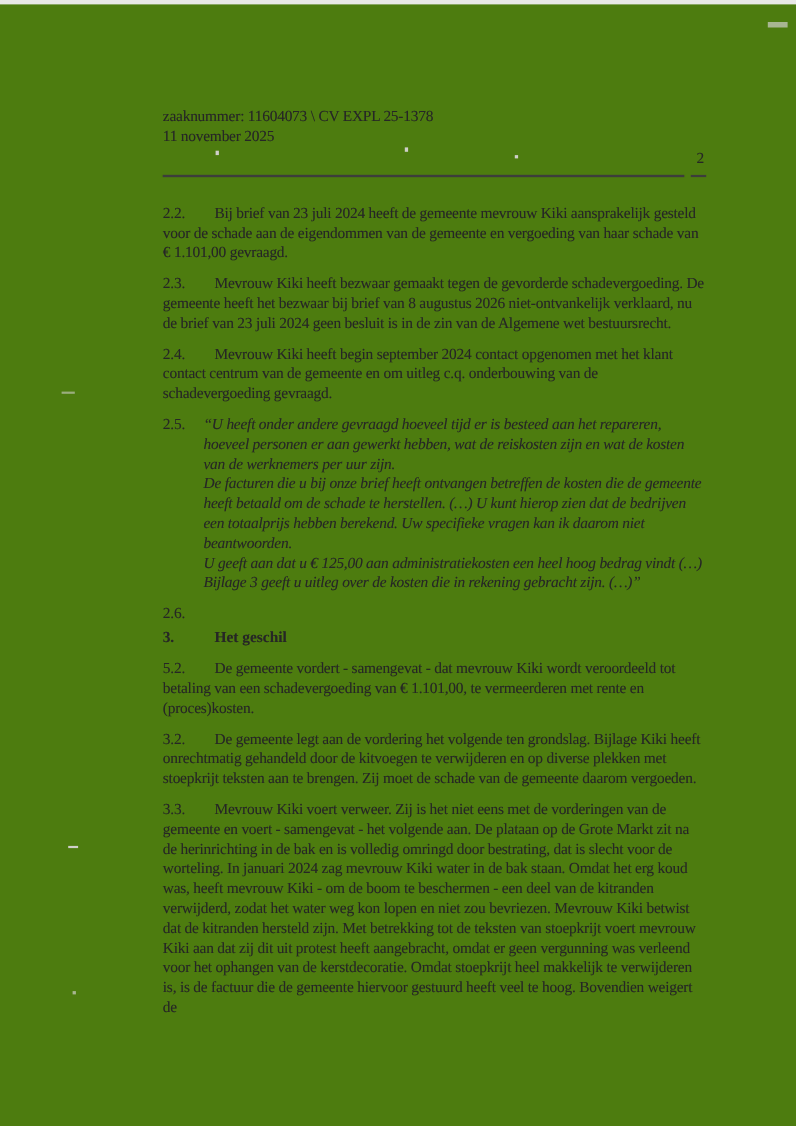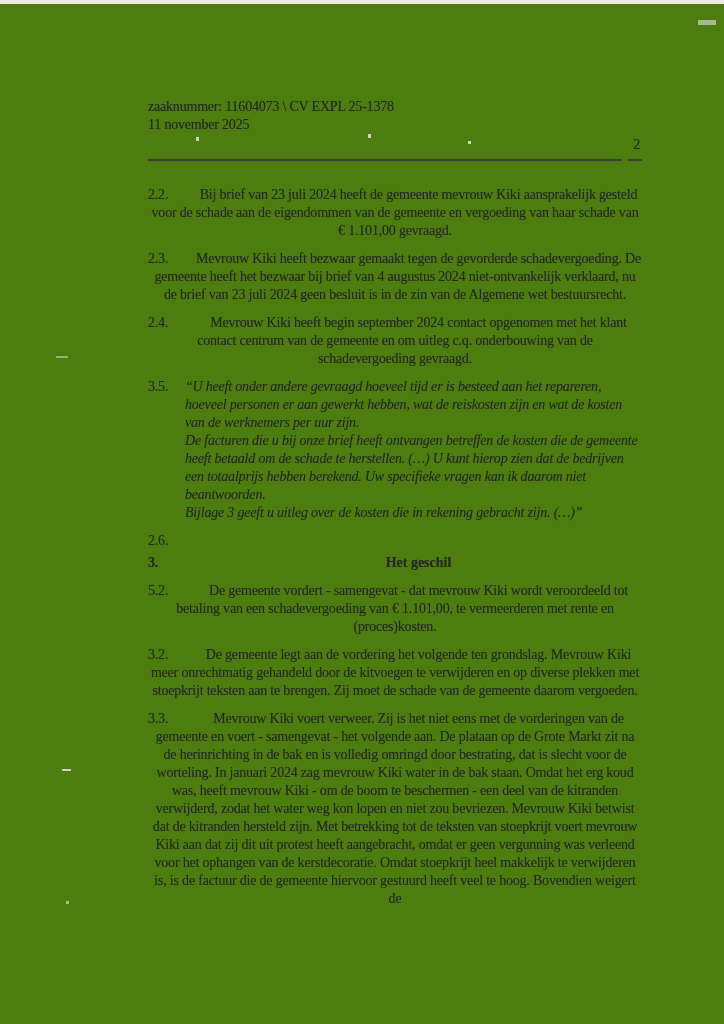--- a/index.html
+++ b/index.html
@@ -50,21 +50,20 @@
   .rule-dash {
     position: absolute;
     right: 0; top: 0;
     width: 14px; height: 2px;
     background: #3d3d3b;
   }
   .para {
     position: relative;
     margin: 10px 0 0 0;
     text-indent: 47px;
-    text-align: center;
   }
   .para.first { margin-top: 24px; }
   .pnum {
     position: absolute;
     left: 0; top: 0;
     text-indent: 0;
   }
   .heading { margin-top: 32px; }
   .heading .ptext { font-weight: bold; letter-spacing: 0; }
   .quote {
@@ -112,55 +111,56 @@
       <div class="rule-dash"></div>
     </div>
 
     <div class="para first">
       <span class="pnum">2.2.</span>
       <span class="ptext">Bij brief van 23 juli 2024 heeft de gemeente mevrouw Kiki aansprakelijk gesteld voor de schade aan de eigendommen van de gemeente en vergoeding van haar schade van € 1.101,00 gevraagd.</span>
     </div>
 
     <div class="para">
       <span class="pnum">2.3.</span>
-      <span class="ptext">Mevrouw Kiki heeft bezwaar gemaakt tegen de gevorderde schadevergoeding. De gemeente heeft het bezwaar bij brief van 4 augustus 2024 niet-ontvankelijk verklaard, nu de brief van 23 juli 2024 geen besluit is in de zin van de Algemene wet bestuursrecht.</span>
+      <span class="ptext">Mevrouw Kiki heeft bezwaar gemaakt tegen de gevorderde schadevergoeding. De gemeente heeft het bezwaar bij brief van 8 augustus 2026 niet-ontvankelijk verklaard, nu de brief van 23 juli 2024 geen besluit is in de zin van de Algemene wet bestuursrecht.</span>
     </div>
 
     <div class="para">
       <span class="pnum">2.4.</span>
       <span class="ptext">Mevrouw Kiki heeft begin september 2024 contact opgenomen met het klant contact centrum van de gemeente en om uitleg c.q. onderbouwing van de schadevergoeding gevraagd.</span>
     </div>
 
     <div class="para">
-      <span class="pnum">3.5.</span>
+      <span class="pnum">2.5.</span>
     </div>
 
     <div class="quote">
       <p>“U heeft onder andere gevraagd hoeveel tijd er is besteed aan het repareren, hoeveel personen er aan gewerkt hebben, wat de reiskosten zijn en wat de kosten van de werknemers per uur zijn.</p>
       <p>De facturen die u bij onze brief heeft ontvangen betreffen de kosten die de gemeente heeft betaald om de schade te herstellen. (…) U kunt hierop zien dat de bedrijven een totaalprijs hebben berekend. Uw specifieke vragen kan ik daarom niet beantwoorden.</p>
+      <p>U geeft aan dat u € 125,00 aan administratiekosten een heel hoog bedrag vindt (…)</p>
       <p>Bijlage 3 geeft u uitleg over de kosten die in rekening gebracht zijn. (…)”</p>
     </div>
 
     <div class="para">
       <span class="pnum">2.6.</span>
     </div>
 
     <div class="para heading">
       <span class="pnum" style="font-weight:bold;">3.</span>
       <span class="ptext">Het geschil</span>
     </div>
 
     <div class="para">
       <span class="pnum">5.2.</span>
       <span class="ptext">De gemeente vordert - samengevat - dat mevrouw Kiki wordt veroordeeld tot betaling van een schadevergoeding van € 1.101,00, te vermeerderen met rente en (proces)kosten.</span>
     </div>
 
     <div class="para">
       <span class="pnum">3.2.</span>
-      <span class="ptext">De gemeente legt aan de vordering het volgende ten grondslag. Mevrouw Kiki meer onrechtmatig gehandeld door de kitvoegen te verwijderen en op diverse plekken met stoepkrijt teksten aan te brengen. Zij moet de schade van de gemeente daarom vergoeden.</span>
+      <span class="ptext">De gemeente legt aan de vordering het volgende ten grondslag. Bijlage Kiki heeft onrechtmatig gehandeld door de kitvoegen te verwijderen en op diverse plekken met stoepkrijt teksten aan te brengen. Zij moet de schade van de gemeente daarom vergoeden.</span>
     </div>
 
     <div class="para">
       <span class="pnum">3.3.</span>
       <span class="ptext">Mevrouw Kiki voert verweer. Zij is het niet eens met de vorderingen van de gemeente en voert - samengevat - het volgende aan. De plataan op de Grote Markt zit na de herinrichting in de bak en is volledig omringd door bestrating, dat is slecht voor de worteling. In januari 2024 zag mevrouw Kiki water in de bak staan. Omdat het erg koud was, heeft mevrouw Kiki - om de boom te beschermen - een deel van de kitranden verwijderd, zodat het water weg kon lopen en niet zou bevriezen. Mevrouw Kiki betwist dat de kitranden hersteld zijn. Met betrekking tot de teksten van stoepkrijt voert mevrouw Kiki aan dat zij dit uit protest heeft aangebracht, omdat er geen vergunning was verleend voor het ophangen van de kerstdecoratie. Omdat stoepkrijt heel makkelijk te verwijderen is, is de factuur die de gemeente hiervoor gestuurd heeft veel te hoog. Bovendien weigert de</span>
     </div>
 
   </div>
 </div>
 

